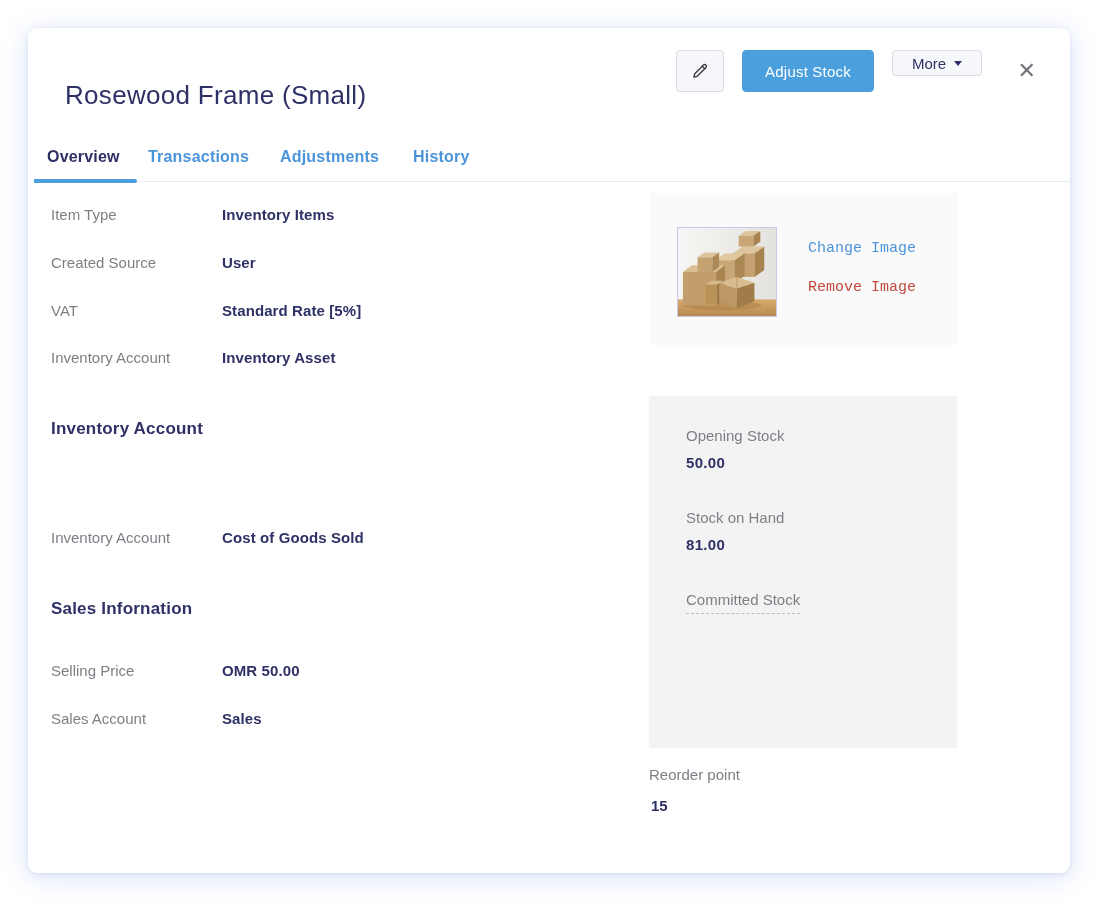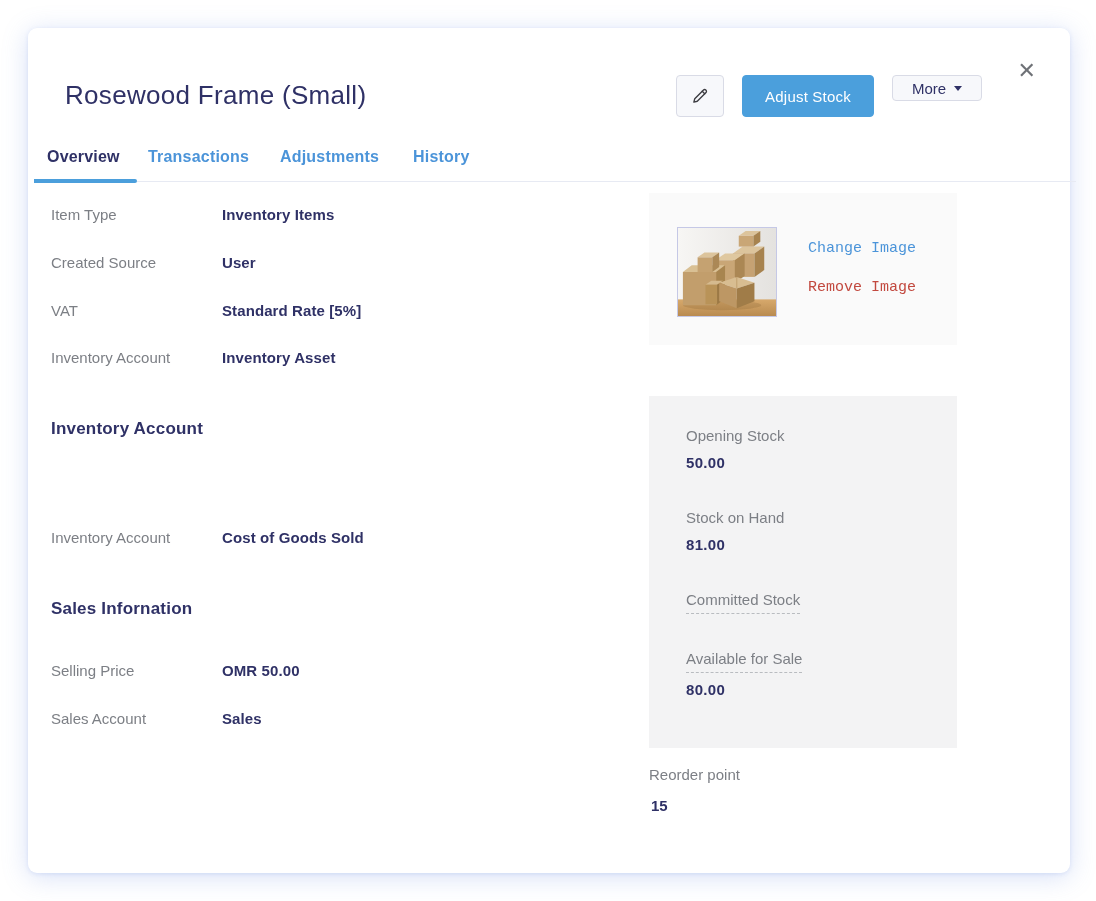--- a/index.html
+++ b/index.html
@@ -16,21 +16,21 @@
   }
   
   .page-title{
     position:absolute;left:37px;top:52px;margin:0;
     font-size:26px;font-weight:500;color:#2f3166;letter-spacing:0.3px;
   }
   .hdr-actions{position:absolute;top:22px;right:22px;height:42px;}
   .btn{
     box-sizing:border-box;border-radius:4px;cursor:pointer;
     font-family:inherit;font-size:15px;
-    display:inline-flex;align-items:center;justify-content:center;margin-top:25px;
+    display:inline-flex;align-items:center;justify-content:center;
   }
   .icon-btn{
     position:absolute;right:324px;top:0;width:48px;height:42px;
     background:#f7f8fb;border:1px solid #d9dbe6;
   }
   .icon-btn svg{display:block;}
   .primary-btn{
     position:absolute;right:174px;top:0;width:132px;height:42px;
     background:#4b9fdc;border:1px solid #4b9fdc;color:#ffffff;letter-spacing:0.2px;
   }
@@ -207,22 +207,18 @@
       <span class="stock-label">Opening Stock</span>
       <div class="stock-value">50.00</div>
     </div>
     <div class="stock-item">
       <span class="stock-label">Stock on Hand</span>
       <div class="stock-value">81.00</div>
     </div>
     <div class="stock-item">
       <span class="stock-label dashed">Committed Stock</span>
     </div>
-    <div class="stock-item">
-      <span class="stock-label dashed">Available for Sale</span>
-      <div class="stock-value">80.00</div>
-    </div>
   </div>
 
   <span class="reorder-label">Reorder point</span>
   <span class="reorder-value">15</span>
 
 </div>
 
 </body></html>

